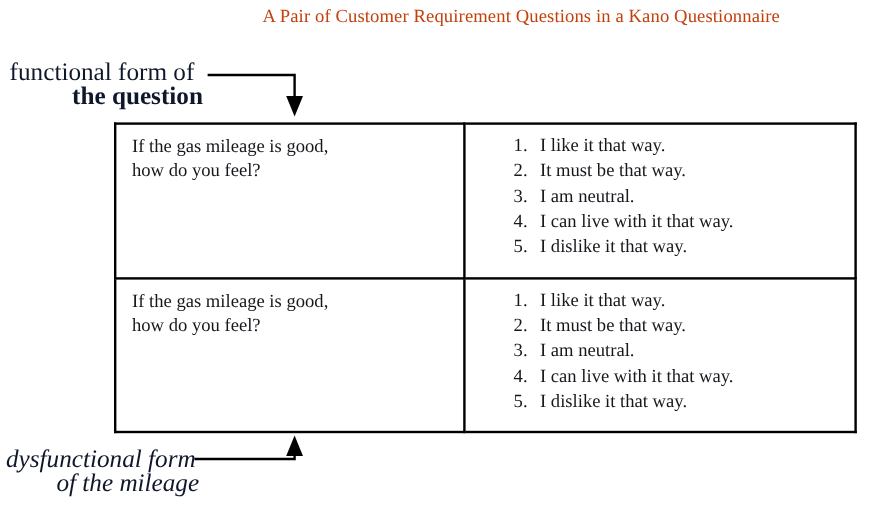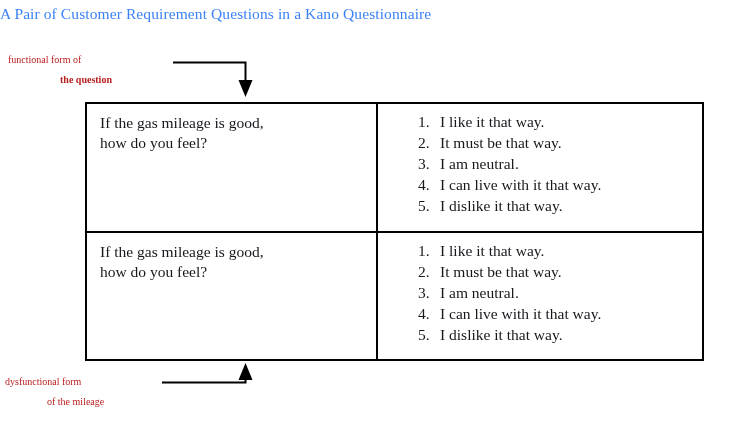--- a/index.html
+++ b/index.html
@@ -23,70 +23,71 @@
     width: 734px;
     height: 424px;
   }
 
   
   #figure-title {
     position: absolute;
     left: 0;
     top: 4px;
     width: 650px;
-    text-align: left;
+    text-align: right;
     font-size: 15.5px;
     line-height: 20px;
     letter-spacing: 0.1px;
     white-space: nowrap;
-    color: #3b82f6;
+    color: #c2410c;
   }
 
   
   .annot-label {
     position: absolute;
-    font-size: 10px;
+    font-size: 21px;
     line-height: 20px;
-    color: #b91c1c;
+    color: #0f172a;
     white-space: nowrap;
   }
   #functional-label {
     left: 8px;
     top: 50px;
     text-align: left;
   }
   #functional-label .l2 {
     display: block;
     padding-left: 52px;
     font-weight: bold;
   }
   #dysfunctional-label {
     left: 5px;
     top: 372px;
     text-align: left;
+    font-style: italic;
   }
   #dysfunctional-label .l2 {
     display: block;
     padding-left: 42px;
   }
 
   
   #leaders {
     position: absolute;
     left: 0;
     top: 0;
     width: 734px;
     height: 424px;
     pointer-events: none;
   }
 
   
   #questionnaire-table {
     position: absolute;
-    left: 85px;
+    left: 95px;
     top: 102px;
     width: 613px;
     height: 259px;
     border-collapse: collapse;
     table-layout: fixed;
   }
   #questionnaire-table td {
     border: 2px solid #000000;
     vertical-align: top;
     padding: 0;

